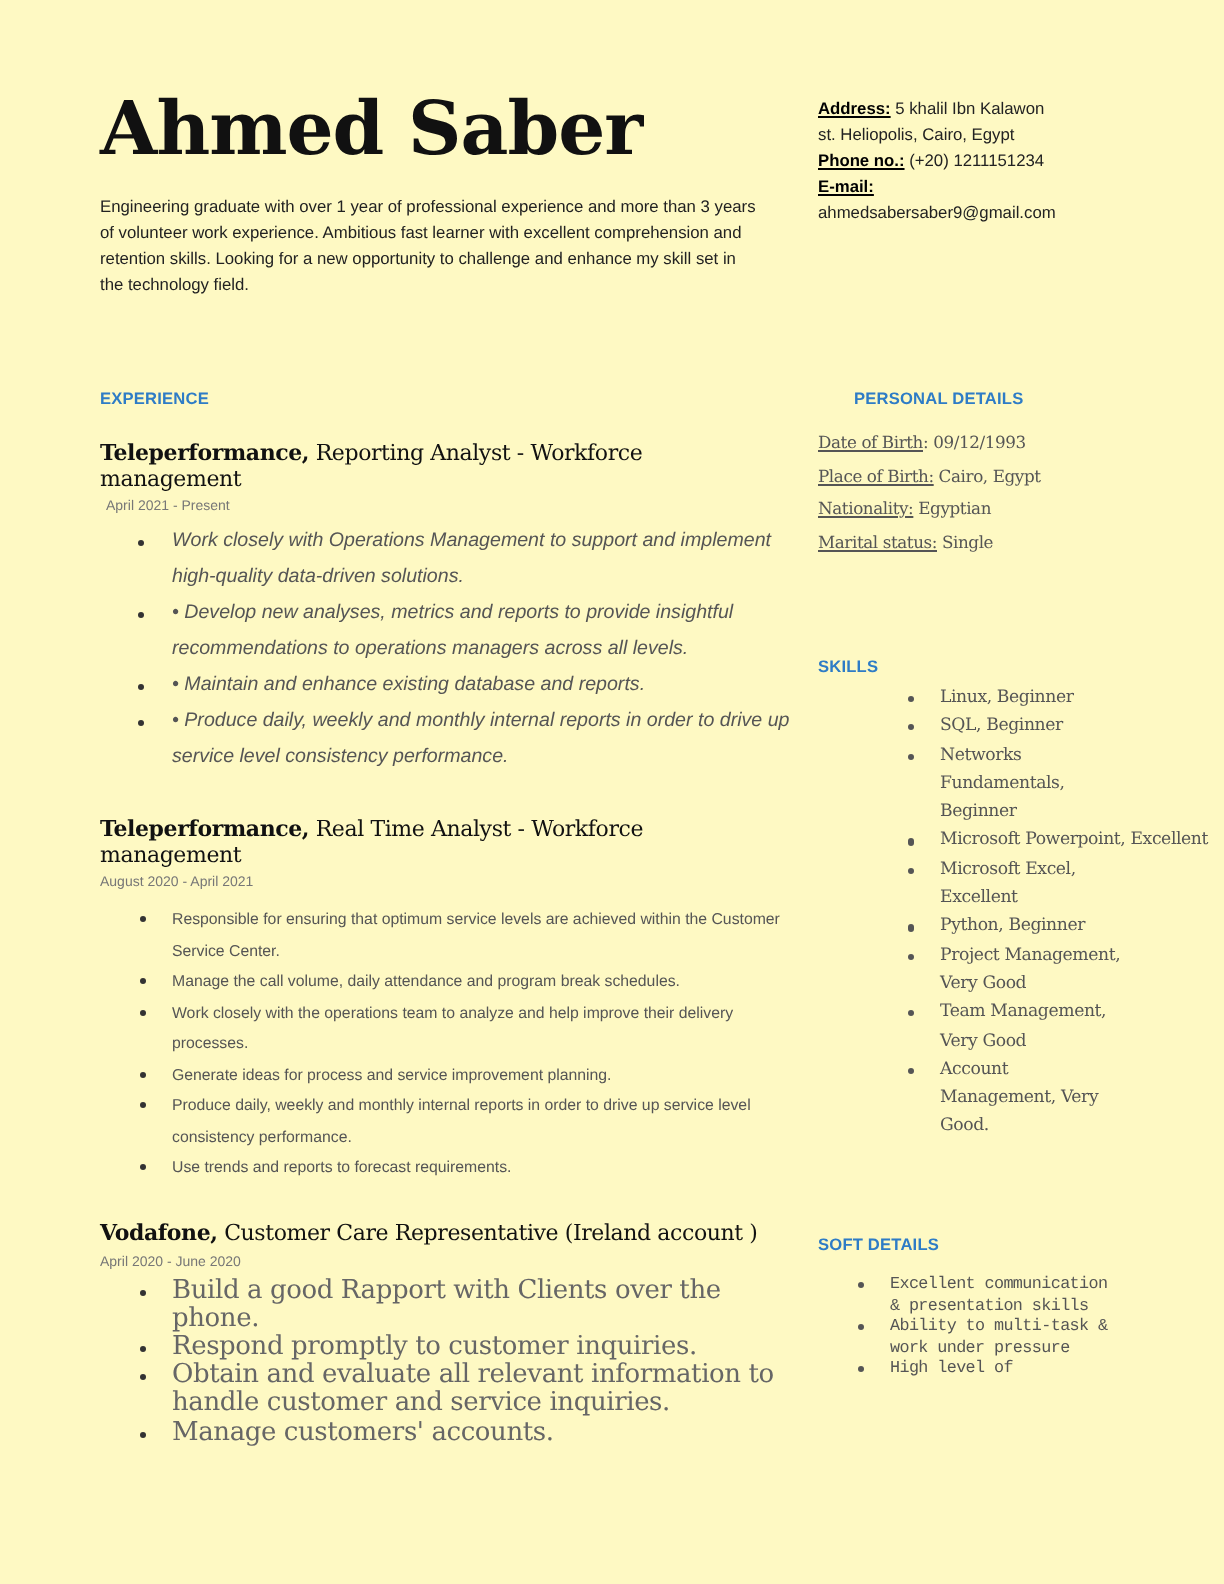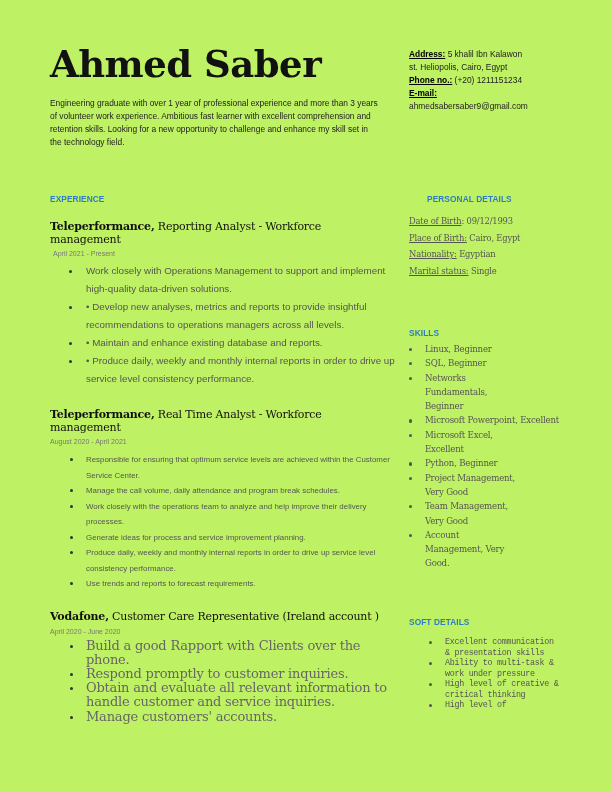--- a/index.html
+++ b/index.html
@@ -1,51 +1,51 @@
 <!DOCTYPE html>
 <html><head>
 <meta charset="utf-8">
 <style>
   html, body { margin: 0; padding: 0; background: #ffffff; }
   body { width: 612px; height: 792px; position: relative; overflow: hidden; color: #222; }
-  .page { position: absolute; left: 0; top: 0; width: 612px; height: 792px; background: #bef264; }
+  .page { position: absolute; left: 0; top: 0; width: 612px; height: 792px; background: #fef9c3; }
 
   .name { position: absolute; left: 50px; top: 44px; font-family: "DejaVu Serif", serif; font-weight: bold; font-size: 37px; letter-spacing: -0.5px; color: #111; line-height: 1.1; margin: 0; }
   .summary { position: absolute; left: 50px; top: 97px; width: 330px; font-family: "Liberation Sans", sans-serif; font-size: 8.4px; line-height: 12.9px; color: #222; }
 
   .contact { position: absolute; left: 409px; top: 48px; width: 170px; font-family: "Liberation Sans", sans-serif; font-size: 8.4px; line-height: 12.9px; color: #222; }
   .contact .lbl { font-weight: bold; text-decoration: underline; color: #000; }
 
   .section-title { position: absolute; font-family: "Liberation Sans", sans-serif; font-weight: bold; font-size: 8.3px; color: #2e7cc6; letter-spacing: 0.1px; }
 
   .job { position: absolute; left: 50px; width: 345px; }
   .job-title { font-family: "DejaVu Serif", serif; font-size: 11px; line-height: 12.5px; color: #111; letter-spacing: -0.2px; }
   .job-title .company { font-weight: bold; }
   .job-date { font-family: "Liberation Sans", sans-serif; font-size: 7px; color: #777; margin-top: 4px; }
 
   ul.bul { list-style: none; margin: 0; padding: 0; }
   ul.bul li { position: relative; }
   ul.bul li::before { content: ""; position: absolute; width: 3.2px; height: 3.2px; border-radius: 50%; background: #333; }
 
-  .j1 ul.bul { margin-top: 5px; }
+  .j1 ul.bul { margin-top: 5px; font-style: italic; }
   .j1 ul.bul li { padding-left: 36px; font-family: "Liberation Sans", sans-serif; font-size: 9.8px; line-height: 18px; color: #555; }
   .j1 ul.bul li::before { left: 19px; top: 8px; }
 
   .j2 ul.bul { margin-top: 7px; }
   .j2 ul.bul li { padding-left: 36px; font-family: "Liberation Sans", sans-serif; font-size: 7.9px; line-height: 15.5px; color: #555; }
   .j2 ul.bul li::before { left: 20px; top: 6px; }
 
   .j3 ul.bul { margin-top: 4px; }
   .j3 ul.bul li { padding-left: 36px; font-family: "DejaVu Serif", serif; font-size: 13px; line-height: 14.2px; color: #666; letter-spacing: -0.2px; }
   .j3 ul.bul li::before { left: 20px; top: 6px; }
 
   .pd { position: absolute; left: 409px; top: 213px; width: 170px; font-family: "DejaVu Serif", serif; font-size: 8.4px; line-height: 16.6px; color: #555; letter-spacing: -0.2px; }
   .pd .lbl { text-decoration: underline; }
 
-  .skills { position: absolute; left: 389px; top: 342px; width: 170px; }
+  .skills { position: absolute; left: 434px; top: 342px; width: 170px; }
   .skills ul.bul li { padding-left: 36px; font-family: "DejaVu Serif", serif; font-size: 8.6px; line-height: 14.3px; color: #555; letter-spacing: -0.2px; }
   .skills ul.bul li::before { left: 20px; top: 6px; background: #555; }
 
   .soft { position: absolute; left: 409px; top: 637px; width: 150px; }
   .soft ul.bul li { padding-left: 36px; font-family: Liberation Mono, monospace; font-size: 8.4px; line-height: 10.5px; color: #555; letter-spacing: -0.3px; }
   .soft ul.bul li::before { left: 20px; top: 4px; background: #555; }
 </style>
 </head>
 <body>
 
@@ -132,18 +132,17 @@
       <li style="width:100px;">Team Management, Very Good</li>
       <li style="width:90px;">Account Management, Very Good.</li>
     </ul>
   </div>
 
   <div class="section-title" style="left:409px; top:617px;">SOFT DETAILS</div>
   <div class="soft">
     <ul class="bul">
       <li>Excellent communication &amp; presentation skills</li>
       <li>Ability to multi-task &amp; work under pressure</li>
-      <li>High level of creative &amp; critical thinking</li>
       <li>High level of</li>
     </ul>
   </div>
 
 </div>
 
 </body></html>

